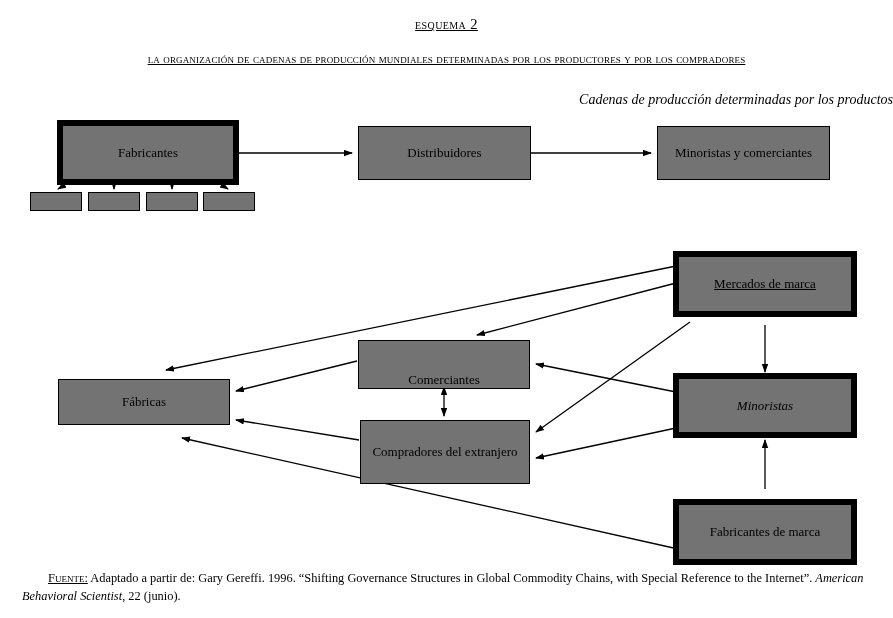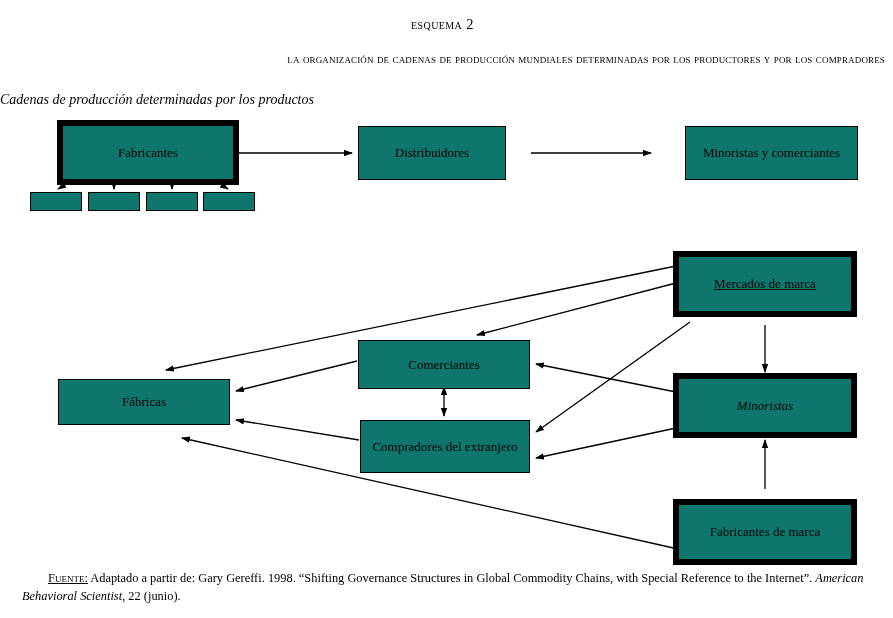--- a/index.html
+++ b/index.html
@@ -13,56 +13,56 @@
     height: 618px;
     position: relative;
     overflow: hidden;
     font-family: "Liberation Serif", "DejaVu Serif", serif;
     color: #000000;
   }
 
   
   .fig-label {
     position: absolute;
-    left: 0; right: 8px;
+    left: 0; right: 0;
     text-align: center;
     font-size: 14px;
     letter-spacing: 0.4px;
     font-variant: small-caps;
     text-transform: lowercase;
+    text-decoration: underline;
   }
   #esquema-label { top: 16px; font-size: 14.5px; }
   #main-title {
     top: 52px;
     font-size: 12.6px;
     letter-spacing: 0.15px;
     white-space: nowrap;
-    text-align: right;
   }
   #subtitle {
     position: absolute;
     left: 0; right: 0;
     top: 92px;
-    text-align: left;
+    text-align: right;
     font-style: italic;
     font-size: 14px;
   }
 
   
   #diagram-canvas {
     position: absolute;
     left: 0; top: 0;
     width: 893px; height: 618px;
   }
 
   
   .node {
     position: absolute;
     box-sizing: border-box;
-    background: #0f766e;
+    background: #737373;
     display: flex;
     align-items: center;
     justify-content: center;
     text-align: center;
     line-height: 1.22;
     font-size: 13px;
     z-index: 5;
   }
   .node.thin  { border: 1px solid #000; }
   .node.thick {
@@ -136,52 +136,52 @@
     <line x1="765" y1="325" x2="765" y2="372" marker-end="url(#ah)"></line>
 
     <line x1="765" y1="489" x2="765" y2="440" marker-end="url(#ah)"></line>
   </g>
 </svg>
 
 <div class="node thick" id="n-fabricantes" style="left:62px; top:125px; width:172px; height:55px;">
   <span>Fabricantes</span>
 </div>
 
-<div class="node thin" id="n-distribuidores" style="left:358px; top:126px; width:148px; height:54px;">
+<div class="node thin" id="n-distribuidores" style="left:358px; top:126px; width:173px; height:54px;">
   <span>Distribuidores</span>
 </div>
 
-<div class="node thin" id="n-minoristas-comerciantes" style="left:657px; top:126px; width:173px; height:54px;margin-left:28px;">
+<div class="node thin" id="n-minoristas-comerciantes" style="left:657px; top:126px; width:173px; height:54px;">
   <span>Minoristas y comerciantes</span>
 </div>
 
 <div class="node thin blank" style="left:30px; top:192px; width:52px; height:19px;"></div>
 <div class="node thin blank" style="left:88px; top:192px; width:52px; height:19px;"></div>
 <div class="node thin blank" style="left:146px; top:192px; width:52px; height:19px;"></div>
 <div class="node thin blank" style="left:203px; top:192px; width:52px; height:19px;"></div>
 
 <div class="node thin" id="n-fabricas" style="left:58px; top:379px; width:172px; height:46px;">
   <span>Fábricas</span>
 </div>
 
-<div class="node thin" id="n-comerciantes" style="left:358px; top:340px; width:172px; height:49px;">
+<div class="node thin" id="n-comerciantes" style="left:358px; top:340px; width:172px; height:49px;align-items:flex-end;">
   <span>Comerciantes</span>
 </div>
 
-<div class="node thin" id="n-compradores" style="left:360px; top:420px; width:170px; height:53px;">
+<div class="node thin" id="n-compradores" style="left:360px; top:420px; width:170px; height:64px;">
   <span>Compradores del extranjero</span>
 </div>
 
 <div class="node thick" id="n-mercados" style="left:678px; top:256px; width:174px; height:56px;text-decoration:underline;">
   <span>Mercados de marca</span>
 </div>
 
 <div class="node thick" id="n-minoristas" style="left:678px; top:378px; width:174px; height:55px;font-style:italic;">
   <span>Minoristas</span>
 </div>
 
 <div class="node thick" id="n-fabricantes-marca" style="left:678px; top:504px; width:174px; height:56px;">
   <span>Fabricantes  de marca</span>
 </div>
 
 <div id="footnote">
-  <span class="indent"></span><span class="src-label">Fuente:</span><span> Adaptado a partir  de: Gary Gereffi. 1998. “Shifting Governance Structures in Global Commodity Chains, with Special Reference to the Internet”. </span><span class="ital">American Behavioral  Scientist</span><span>, 22 (junio).</span>
+  <span class="indent"></span><span class="src-label">Fuente:</span><span> Adaptado a partir  de: Gary Gereffi. 1996. “Shifting Governance Structures in Global Commodity Chains, with Special Reference to the Internet”. </span><span class="ital">American Behavioral  Scientist</span><span>, 22 (junio).</span>
 </div>
 
 </body></html>

